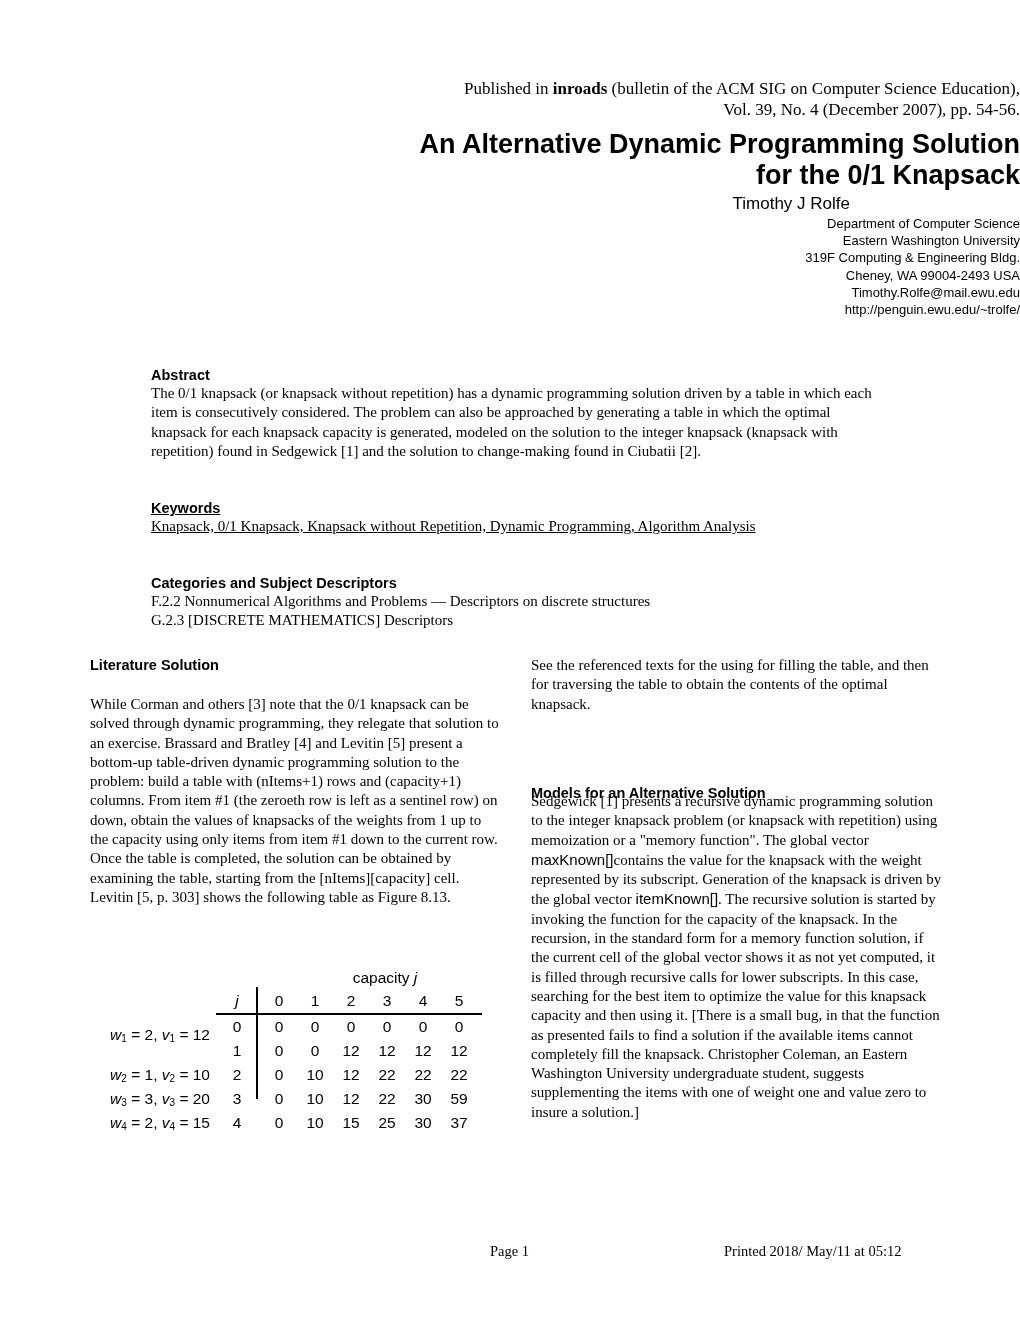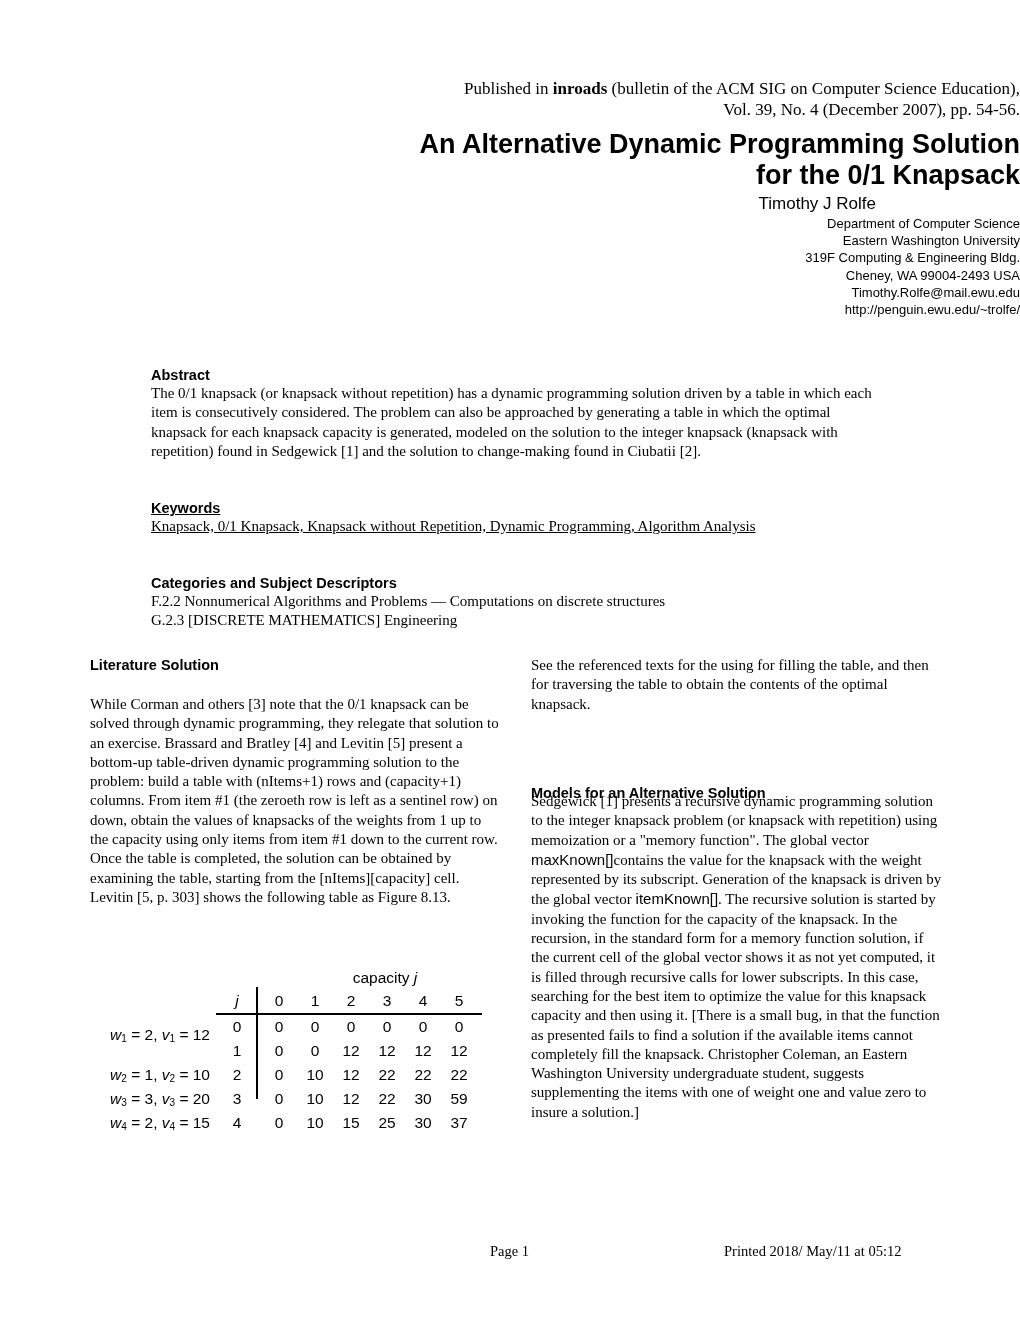--- a/index.html
+++ b/index.html
@@ -4,21 +4,21 @@
 <style>
   html, body { margin: 0; padding: 0; background: #ffffff; }
   body { width: 1020px; height: 1320px; position: relative; overflow: hidden; color: #000; }
   .serif { font-family: "Liberation Serif", "DejaVu Serif", serif; }
   .sans { font-family: "Liberation Sans", "DejaVu Sans", sans-serif; }
   .abs { position: absolute; }
   .center { text-align: right; }
 
   #pub-note { left: 0; width: 1020px; top: 78px; font-size: 17px; line-height: 21px; }
   #title { left: 0; width: 1020px; top: 129px; font-size: 27px; font-weight: bold; line-height: 31px; }
-  #author-name { left: 0; width: 850px; top: 194px; font-size: 17px; line-height: 20px; margin-left: 26px; }
+  #author-name { left: 0; width: 850px; top: 194px; font-size: 17px; line-height: 20px; }
   #affil { left: 0; width: 1020px; top: 215px; font-size: 13px; line-height: 17.2px; }
 
   .section-head { font-size: 14.5px; font-weight: bold; line-height: 18px; }
   .body-text { font-size: 15px; line-height: 19.3px; }
 
   #abstract { left: 151px; top: 366px; width: 730px; }
   #keywords { left: 151px; top: 499px; width: 730px; text-decoration: underline; }
   #categories { left: 151px; top: 558px; width: 730px; margin-top: 16px; }
 
   #lit-head { left: 90px; top: 656px; }
@@ -73,22 +73,22 @@
   <div class="serif body-text">The 0/1 knapsack (or knapsack without repetition) has a dynamic programming solution driven by a table in which each item is consecutively considered.  The problem can also be approached by generating a table in which the optimal knapsack for each knapsack capacity is generated, modeled on the solution to the integer knapsack (knapsack with repetition) found in Sedgewick [1] and the solution to change-making found in Ciubatii [2].</div>
 </div>
 
 <div id="keywords" class="abs">
   <div class="sans section-head">Keywords</div>
   <div class="serif body-text">Knapsack, 0/1 Knapsack, Knapsack without Repetition, Dynamic Programming, Algorithm Analysis</div>
 </div>
 
 <div id="categories" class="abs">
   <div class="sans section-head">Categories and Subject Descriptors</div>
-  <div class="serif body-text">F.2.2  Nonnumerical Algorithms and Problems — Computations on discrete structures</div>
-  <div class="serif body-text">G.2.3  [DISCRETE MATHEMATICS] Engineering</div>
+  <div class="serif body-text">F.2.2  Nonnumerical Algorithms and Problems — Descriptors on discrete structures</div>
+  <div class="serif body-text">G.2.3  [DISCRETE MATHEMATICS] Descriptors</div>
 </div>
 
 <div id="lit-head" class="abs sans section-head">Literature Solution</div>
 <div id="lit-body" class="abs serif body-text">While Corman and others [3] note that the 0/1 knapsack can be solved through dynamic programming, they relegate that solution to an exercise.  Brassard and Bratley [4] and Levitin [5] present a bottom-up table-driven dynamic programming solution to the problem:  build a table with (nItems+1) rows and (capacity+1) columns.  From item #1 (the zeroeth row is left as a sentinel row) on down, obtain the values of knapsacks of the weights from 1 up to the capacity using only items from item #1 down to the current row.  Once the table is completed, the solution can be obtained by examining the table, starting from the [nItems][capacity] cell.  Levitin [5, p. 303] shows the following table as Figure 8.13.</div>
 
 <div id="ks-table" class="abs sans">
   <div id="cap-label"><span>capacity </span><i>j</i></div>
   <div id="vline"></div>
   <div id="hline"></div>
   <div id="ks-body">

